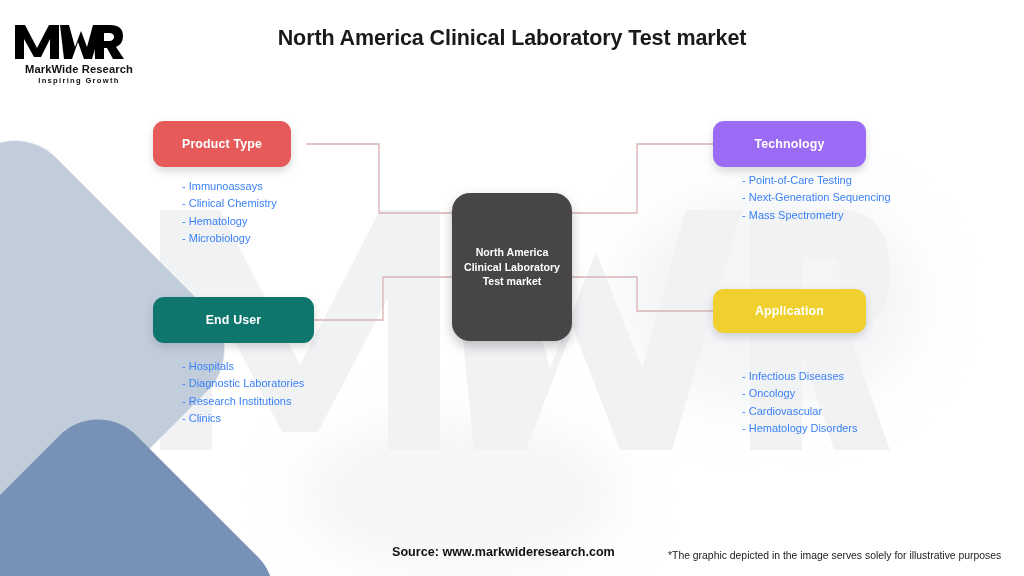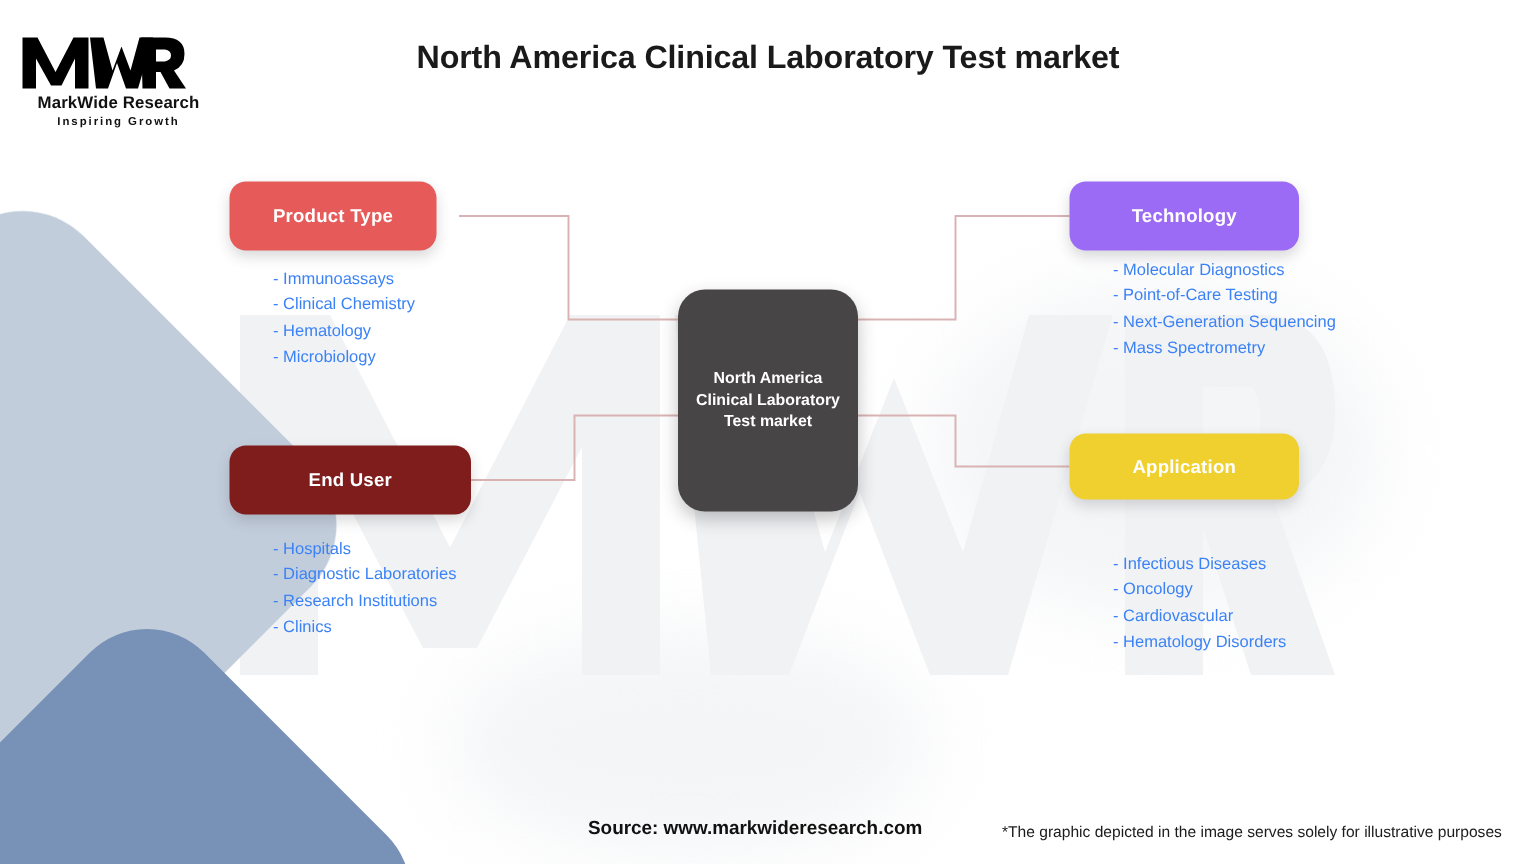--- a/index.html
+++ b/index.html
@@ -116,21 +116,21 @@
     display: flex;
     align-items: center;
     justify-content: center;
     color: #ffffff;
     font-size: 12.4px;
     font-weight: bold;
     letter-spacing: 0.15px;
     box-shadow: 0 4px 9px rgba(60, 60, 70, 0.20);
   }
   .chip.red    { background: #e65a5a; }
-  .chip.green  { background: #7f1d1d; }
+  .chip.green  { background: #0f766e; }
   .chip.purple { background: #9b6bf5; }
   .chip.yellow { background: #efd02e; }
 
   .chip-product { left: 153px; top: 121px; width: 138px; height: 46px; }
   .chip-enduser { left: 153px; top: 297px; width: 161px; height: 46px; }
   .chip-tech    { left: 713px; top: 121px; width: 153px; height: 46px; }
   .chip-app     { left: 713px; top: 289px; width: 153px; height: 44px; }
 
   
   .center-node {
@@ -250,21 +250,20 @@
   <div class="chip yellow chip-app">Application</div>
 
   <div class="bullets list-product">
     <div>- Immunoassays</div>
     <div>- Clinical Chemistry</div>
     <div>- Hematology</div>
     <div>- Microbiology</div>
   </div>
 
   <div class="bullets list-tech">
-    <div>- Molecular Diagnostics</div>
     <div>- Point-of-Care Testing</div>
     <div>- Next-Generation Sequencing</div>
     <div>- Mass Spectrometry</div>
   </div>
 
   <div class="bullets list-enduser">
     <div>- Hospitals</div>
     <div>- Diagnostic Laboratories</div>
     <div>- Research Institutions</div>
     <div>- Clinics</div>

